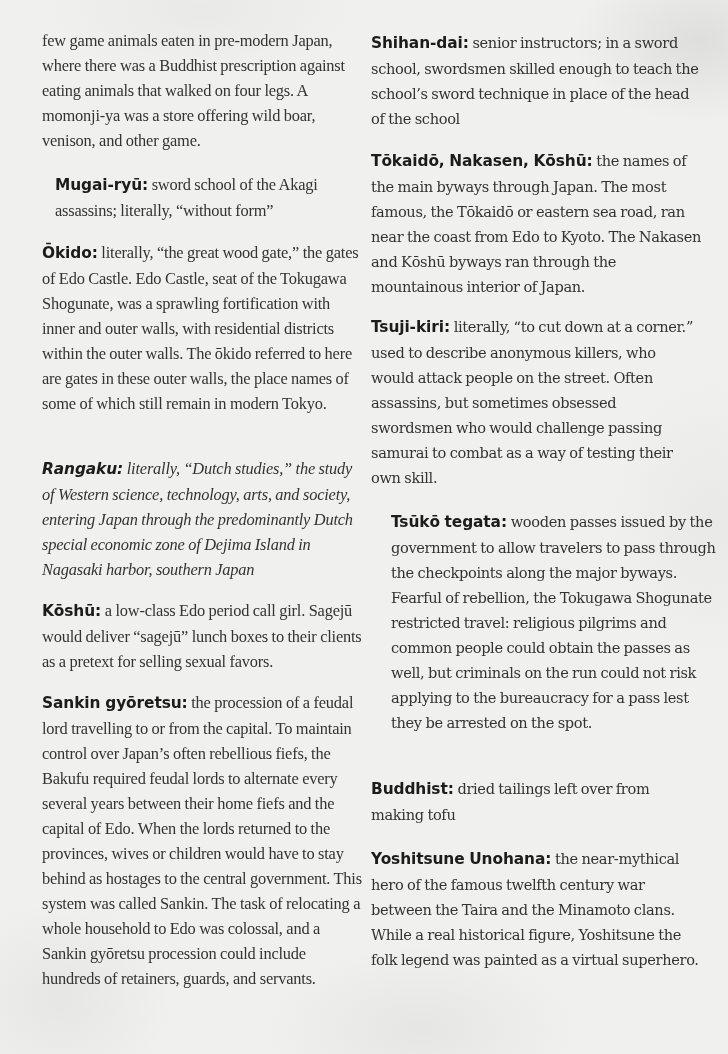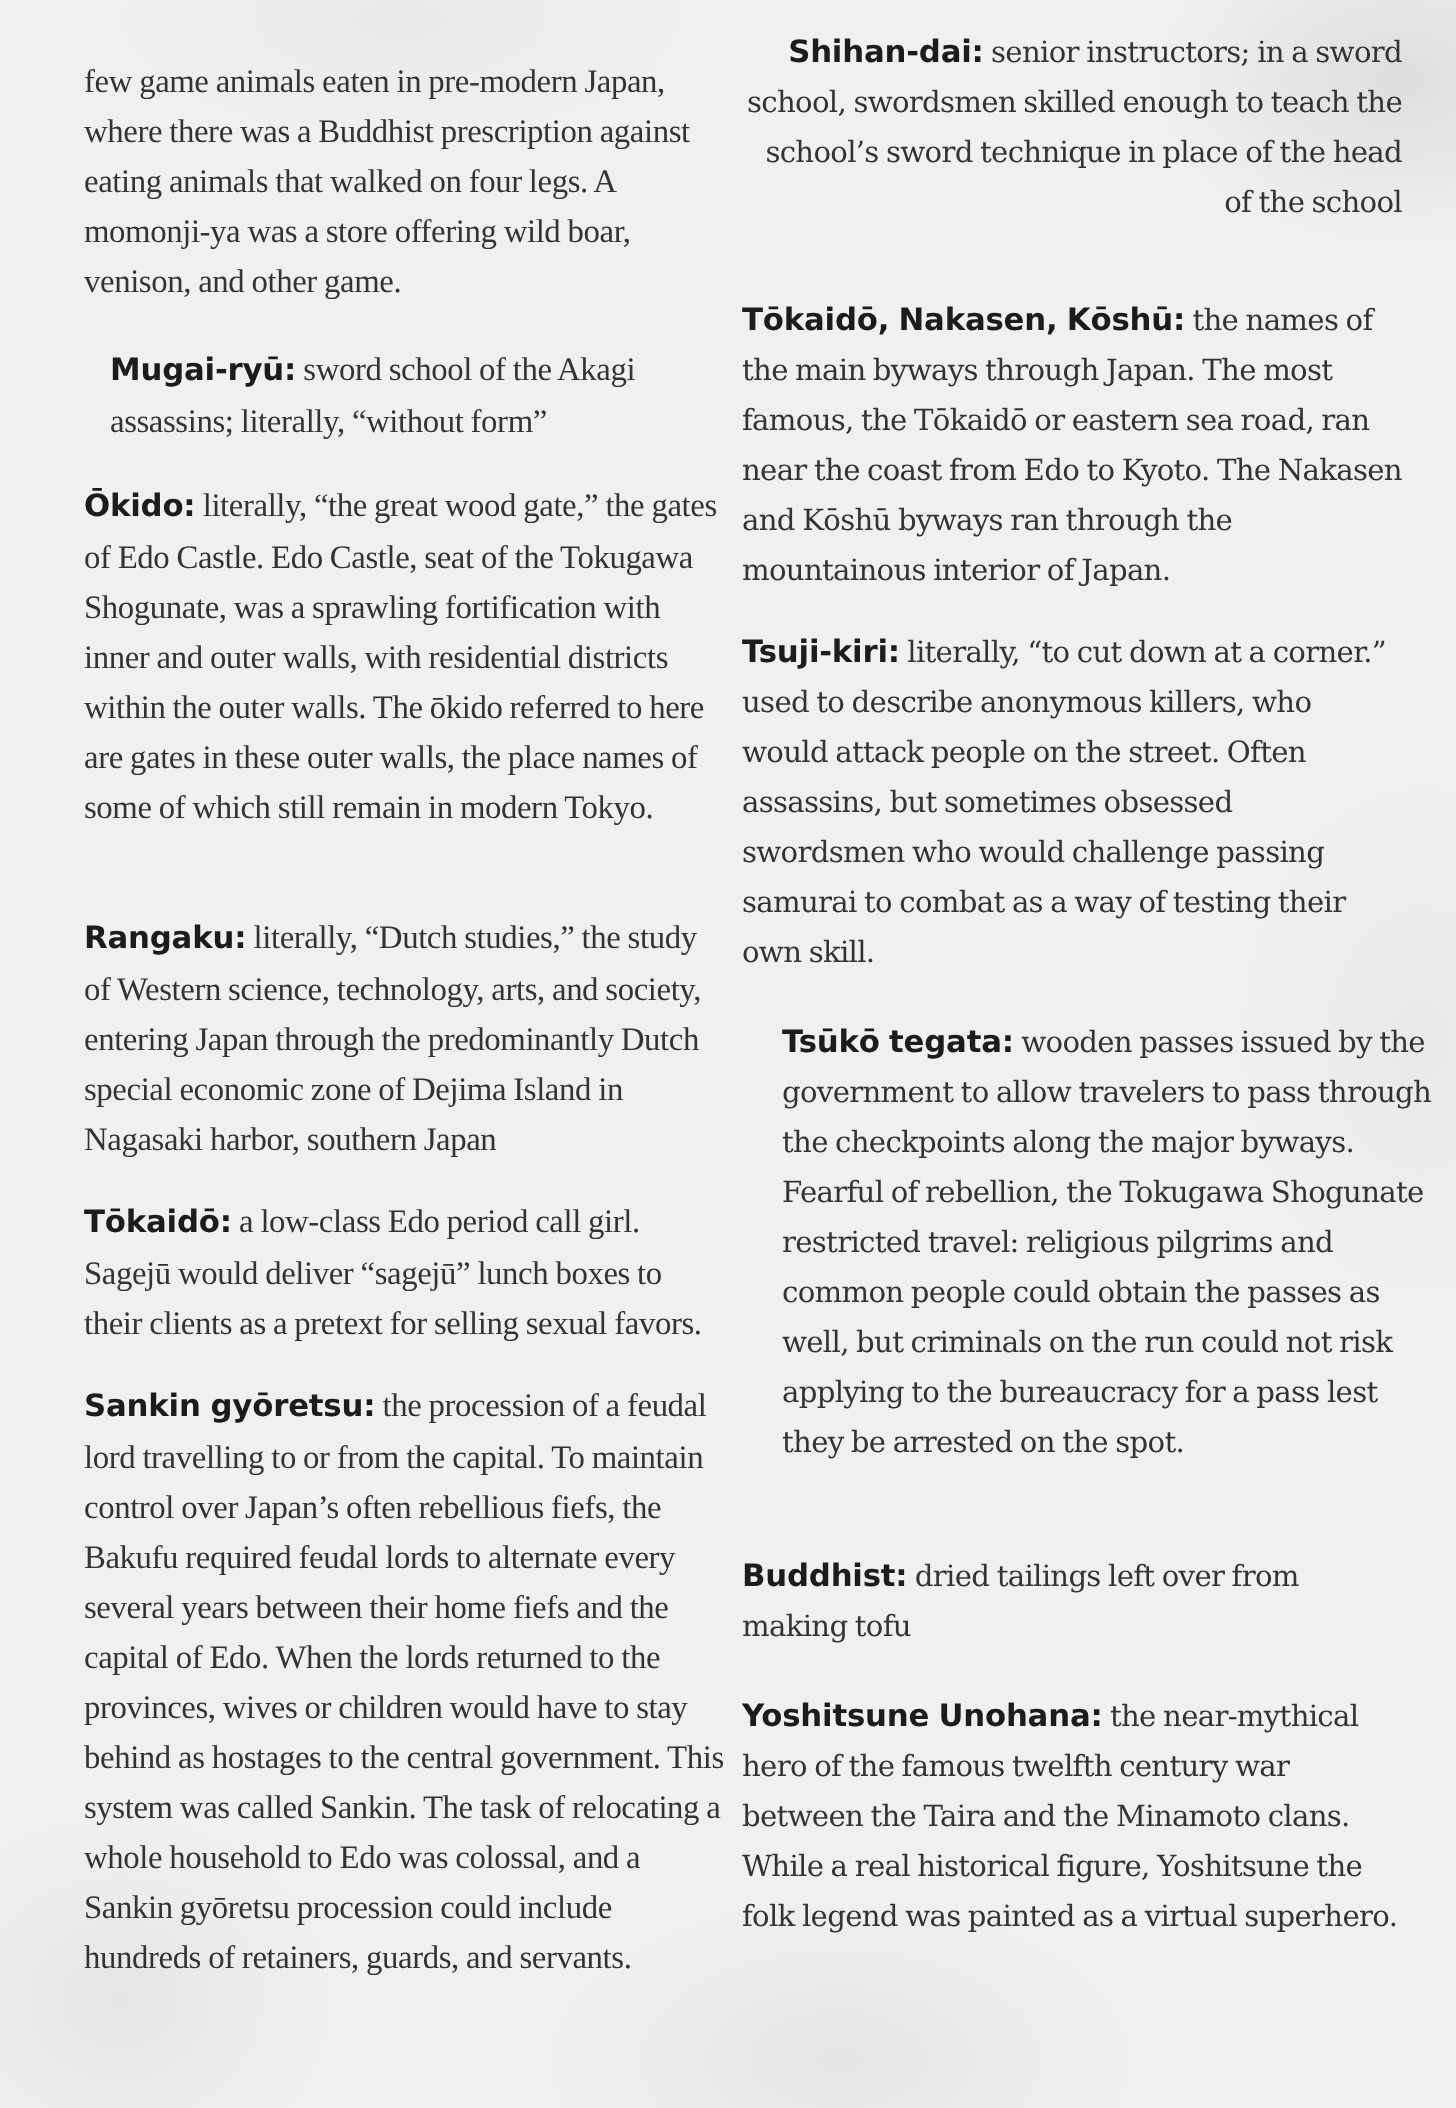--- a/index.html
+++ b/index.html
@@ -90,37 +90,37 @@
     </div>
 
     <div class="entry" style="top:172px;margin-left:13px;">
       <span class="term">Mugai-ryū:</span><span class="definition"> sword school of the Akagi assassins; literally, “without form”</span>
     </div>
 
     <div class="entry" style="top:240px;">
       <span class="term">Ōkido:</span><span class="definition"> literally, “the great wood gate,” the gates of Edo Castle. Edo Castle, seat of the Tokugawa Shogunate, was a sprawling fortification with inner and outer walls, with residential districts within the outer walls. The ōkido referred to here are gates in these outer walls, the place names of some of which still remain in modern Tokyo.</span>
     </div>
 
-    <div class="entry" style="top:456px;">
+    <div class="entry" style="top:456px;font-style:italic;">
       <span class="term">Rangaku:</span><span class="definition"> literally, “Dutch studies,” the study of Western science, technology, arts, and society, entering Japan through the predominantly Dutch special economic zone of Dejima Island in Nagasaki harbor, southern Japan</span>
     </div>
 
     <div class="entry" style="top:598px;">
-      <span class="term">Tōkaidō:</span><span class="definition"> a low-class Edo period call girl. Sagejū would deliver “sagejū” lunch boxes to their clients as a pretext for selling sexual favors.</span>
+      <span class="term">Kōshū:</span><span class="definition"> a low-class Edo period call girl. Sagejū would deliver “sagejū” lunch boxes to their clients as a pretext for selling sexual favors.</span>
     </div>
 
     <div class="entry" style="top:690px;">
       <span class="term">Sankin gyōretsu:</span><span class="definition"> the procession of a feudal lord travelling to or from the capital. To maintain control over Japan’s often rebellious fiefs, the Bakufu required feudal lords to alternate every several years between their home fiefs and the capital of Edo. When the lords returned to the provinces, wives or children would have to stay behind as hostages to the central government. This system was called Sankin. The task of relocating a whole household to Edo was colossal, and a Sankin gyōretsu procession could include hundreds of retainers, guards, and servants.</span>
     </div>
 
   </div>
 
   <div class="column col-right">
 
-    <div class="entry" style="top:14px;text-align:right;">
+    <div class="entry" style="top:30px;">
       <span class="term">Shihan-dai:</span><span class="definition"> senior instructors; in a sword school, swordsmen skilled enough to teach the school’s sword technique in place of the head of the school</span>
     </div>
 
     <div class="entry" style="top:148px;">
       <span class="term">Tōkaidō, Nakasen, Kōshū:</span><span class="definition"> the names of the main byways through Japan. The most famous, the Tōkaidō or eastern sea road, ran near the coast from Edo to Kyoto. The Nakasen and Kōshū byways ran through the mountainous interior of Japan.</span>
     </div>
 
     <div class="entry" style="top:314px;">
       <span class="term">Tsuji-kiri:</span><span class="definition"> literally, “to cut down at a corner.” used to describe anonymous killers, who would attack people on the street. Often assassins, but sometimes obsessed swordsmen who would challenge passing samurai to combat as a way of testing their own skill.</span>
     </div>

